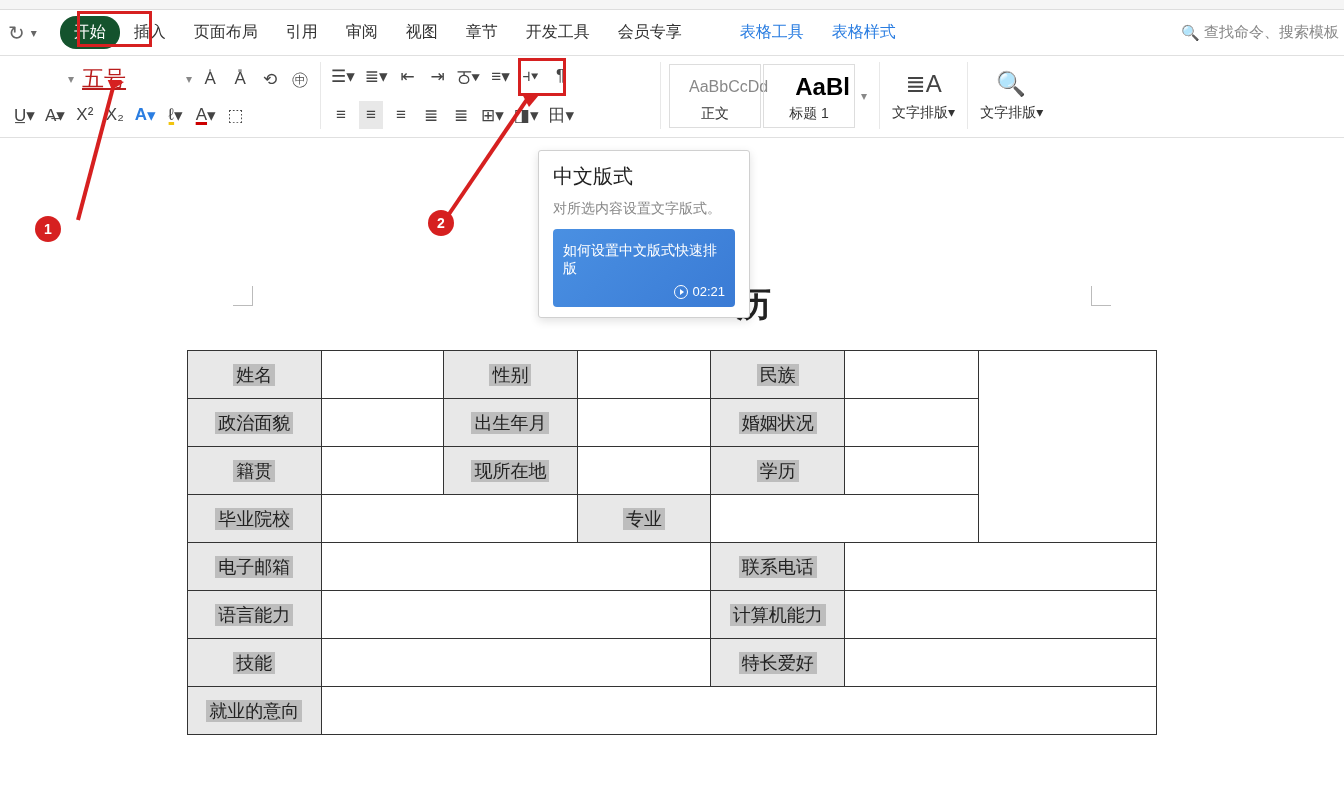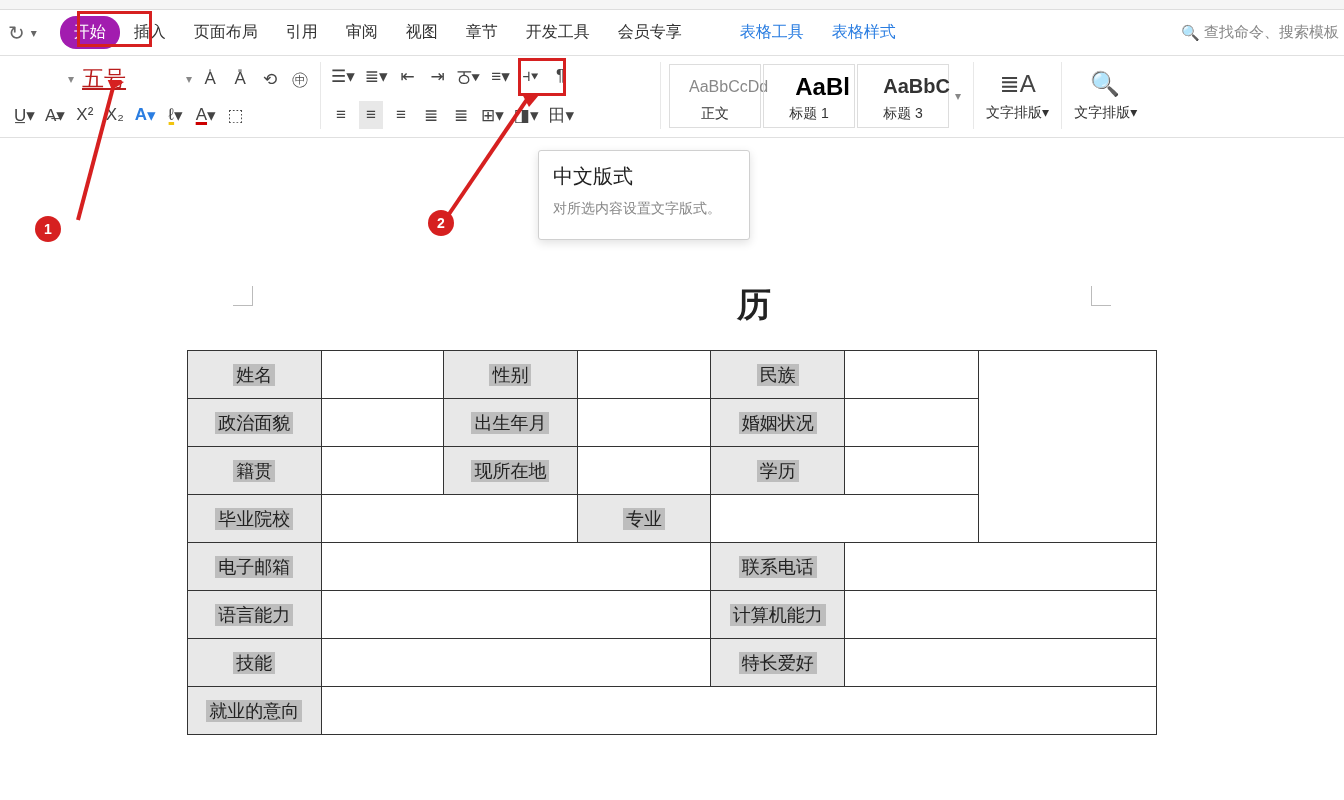--- a/index.html
+++ b/index.html
@@ -4,21 +4,21 @@
 <style>
 * { margin: 0; padding: 0; box-sizing: border-box; }
 body { font-family: "Microsoft YaHei", sans-serif; background: #fff; width: 1344px; height: 800px; overflow: hidden; position: relative; }
 
 .top-bar { height: 10px; background: #f5f5f5; border-bottom: 1px solid #ddd; }
 
 .menu-bar { display: flex; align-items: center; padding: 5px 5px; background: #fff; border-bottom: 1px solid #e0e0e0; height: 46px; }
 .menu-bar .redo-group { display: flex; align-items: center; margin-right: 20px; color: #666; }
 .menu-bar .redo-group span { margin: 0 3px; }
 .tab { padding: 6px 14px; font-size: 16px; color: #333; cursor: pointer; }
-.tab.active { background: #a21caf; color: #fff; border-radius: 16px; font-weight: 500; text-align: center; }
+.tab.active { background: #14532d; color: #fff; border-radius: 16px; font-weight: 500; text-align: center; }
 .tab.blue { color: #2a7de1; }
 .menu-right { margin-left: auto; display: flex; align-items: center; color: #888; font-size: 15px; }
 .menu-right .search-item { display: flex; align-items: center; margin-left: 16px; }
 
 .ribbon { display: flex; background: #fff; padding: 6px 4px 8px; border-bottom: 1px solid #e0e0e0; height: 82px; }
 .ribbon-group { display: flex; flex-direction: column; justify-content: space-between; padding: 0 8px; border-right: 1px solid #e8e8e8; }
 .ribbon-group:last-child { border-right: none; }
 .ribbon-row { display: flex; align-items: center; gap: 6px; }
 .rb-btn { display: inline-flex; align-items: center; justify-content: center; min-width: 24px; height: 28px; color: #444; font-size: 17px; cursor: pointer; padding: 0 2px; }
 .font-size-input { width: 100px; border: none; font-size: 22px; color: #b91c1c; padding: 2px; text-decoration: underline; }
@@ -153,24 +153,20 @@
 
   <div class="ribbon-group" style="flex-direction:row;align-items:center;">
     <div class="style-box">
       <div class="preview">AaBbCcDd</div>
       <div class="label">正文</div>
     </div>
     <div class="style-box">
       <div class="preview big">AaBl</div>
       <div class="label">标题 1</div>
     </div>
-    <div class="style-box">
-      <div class="preview h3">AaBbC</div>
-      <div class="label">标题 3</div>
-    </div>
     <span class="font-caret" style="margin:0 4px;">▾</span>
   </div>
 
   <div class="ribbon-vert">
     <div class="vicon">≣A</div>
     <div class="vlabel"><span>文字排版</span>▾</div>
   </div>
 
   <div class="ribbon-vert" style="border-right:none;">
     <div class="vicon">🔍</div>
@@ -190,20 +186,28 @@
   <line x1="105" y1="0" x2="20" y2="125"></line>
   <polygon points="96,-3 114,0 104,12"></polygon>
 </svg>
 
 <div class="badge badge-1">1</div>
 <div class="badge badge-2">2</div>
 
 <div class="tooltip">
   <div class="tt-title">中文版式</div>
   <div class="tt-desc">对所选内容设置文字版式。</div>
+  <div class="tt-video">
+    <div class="tt-video-title">如何设置中文版式快速排版</div>
+    <div class="tt-video-time">
+      <span class="play"></span>
+      <span>02:21</span>
+    </div>
+    <div style="height:20px;"></div>
+  </div>
 </div>
 
 <div class="document-area">
   <div class="page">
     <div class="page-corner corner-tl"></div>
     <div class="page-corner corner-tr"></div>
     <div class="doc-title-hint">历</div>
 
     <table class="resume-table">
       <tbody>

